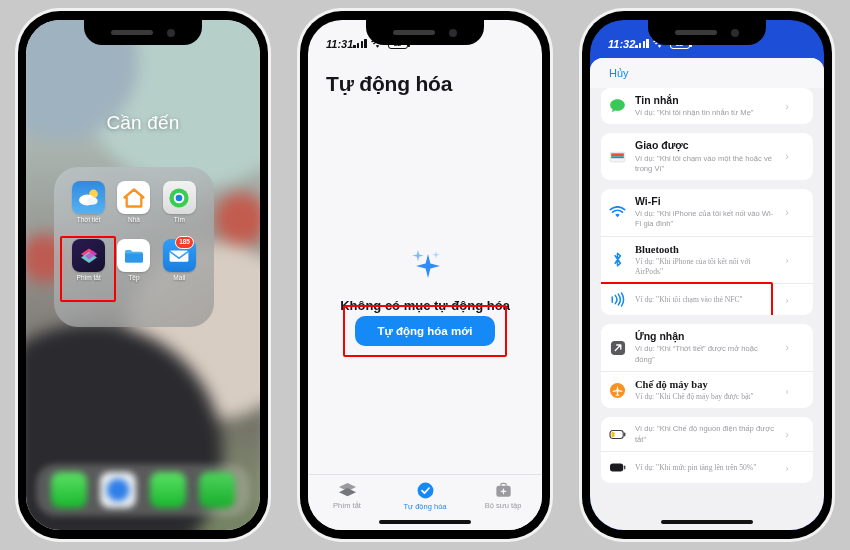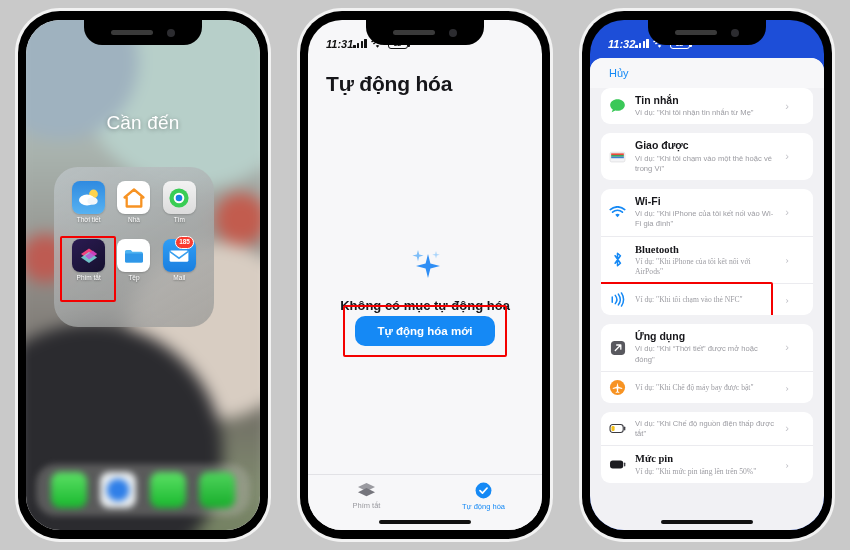--- a/index.html
+++ b/index.html
@@ -498,20 +498,28 @@
           </svg>
           <div class="tl">Phím tắt</div>
         </div>
         <div class="tab active">
           <svg width="17" height="17" viewBox="0 0 18 18">
             <circle cx="9" cy="9" r="8.4" fill="#1589f5"></circle>
             <path d="M5.3 9.2 7.9 11.7 12.8 6.4" fill="none" stroke="#fff" stroke-width="1.8" stroke-linecap="round" stroke-linejoin="round"></path>
           </svg>
           <div class="tl">Tự động hóa</div>
         </div>
+        <div class="tab">
+          <svg width="17" height="16" viewBox="0 0 18 17">
+            <rect x="1.4" y="4" width="15.2" height="11.6" rx="2.4" fill="#9a9aa0"></rect>
+            <path d="M6.2 4V3a1.6 1.6 0 0 1 1.6-1.6h2.4A1.6 1.6 0 0 1 11.8 3v1" fill="none" stroke="#9a9aa0" stroke-width="1.4"></path>
+            <path d="M9 7.6v4.6M6.7 9.9h4.6" stroke="#f7f7f9" stroke-width="1.4" stroke-linecap="round"></path>
+          </svg>
+          <div class="tl">Bộ sưu tập</div>
+        </div>
       </div>
 
       <div class="home-ind onwhite"></div>
     </div>
   </div>
 
   <div class="phone">
     <div class="screen p3-screen">
       <div class="notch">
         <div class="speaker"></div>
@@ -623,33 +631,34 @@
 
           <div class="group">
             <div class="row">
               <div class="rowicon">
                 <svg width="16" height="16" viewBox="0 0 17 17">
                   <rect x="1" y="1" width="15" height="15" rx="4" fill="#58585e"></rect>
                   <path d="M5.6 11.2 11.4 5.4M7.1 5.3h4.4v4.4" fill="none" stroke="#fff" stroke-width="1.4" stroke-linecap="round" stroke-linejoin="round"></path>
                 </svg>
               </div>
               <div class="rowtext">
-                <div class="rowtitle">Ứng dụng</div>
+                <div class="rowtitle">Ứng nhận</div>
                 <div class="rowsub">Ví dụ: "Khi “Thời tiết” được mở hoặc đóng"</div>
               </div>
               <div class="chev">›</div>
             </div>
             <div class="row">
               <div class="rowicon">
                 <svg width="17" height="17" viewBox="0 0 18 18">
                   <circle cx="9" cy="9" r="8" fill="#f79323"></circle>
                   <path d="M9 4 10 8.2 14 9.6v1l-4-.7-.5 3 1.4 1v.8L9 14.4 7.1 14.7v-.8l1.4-1 -.5-3 -4 .7v-1L8 8.2Z" fill="#fff"></path>
                 </svg>
               </div>
               <div class="rowtext">
+                <div class="rowtitle">Chế độ máy bay</div>
                 <div class="rowsub">Ví dụ: "Khi Chế độ máy bay được bật"</div>
               </div>
               <div class="chev">›</div>
             </div>
           </div>
 
           <div class="group">
             <div class="row">
               <div class="rowicon">
                 <svg width="18" height="11" viewBox="0 0 19 12">
@@ -664,21 +673,20 @@
               <div class="chev">›</div>
             </div>
             <div class="row">
               <div class="rowicon">
                 <svg width="18" height="11" viewBox="0 0 19 12">
                   <rect x=".8" y="1.6" width="14.4" height="8.8" rx="3" fill="#1c1c20"></rect>
                   <path d="M16.8 4.6v2.8" stroke="#3a3a40" stroke-width="1.4" stroke-linecap="round"></path>
                 </svg>
               </div>
               <div class="rowtext">
-                <div class="rowtitle">Mức pin</div>
                 <div class="rowsub">Ví dụ: "Khi mức pin tăng lên trên 50%"</div>
               </div>
               <div class="chev">›</div>
             </div>
           </div>
 
         </div>
       </div>
 
       <div class="home-ind"></div>

